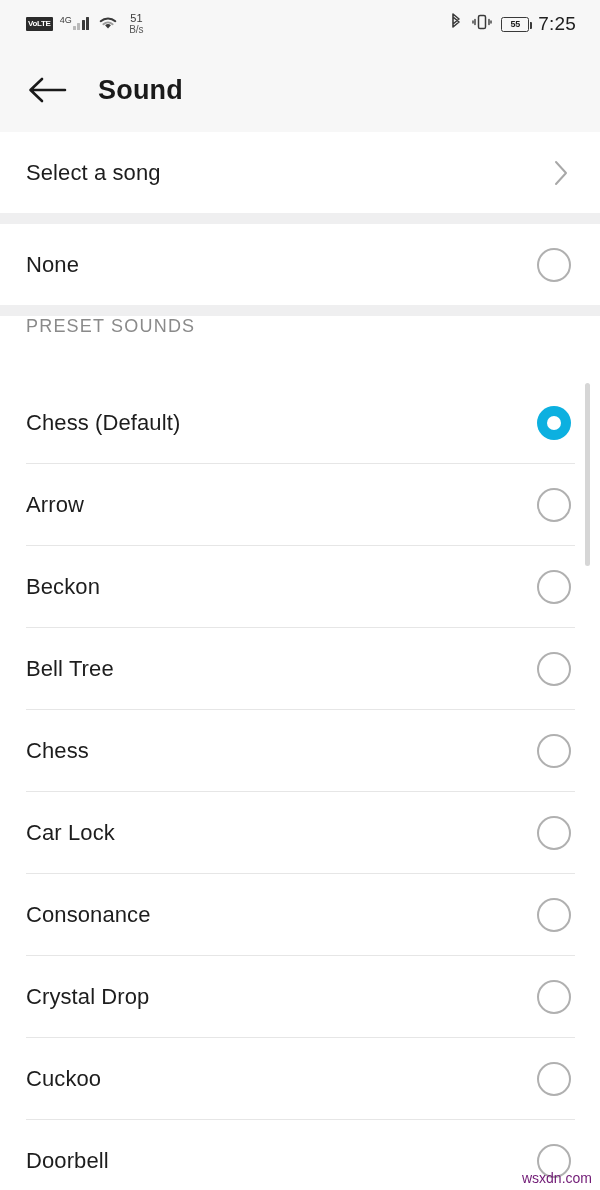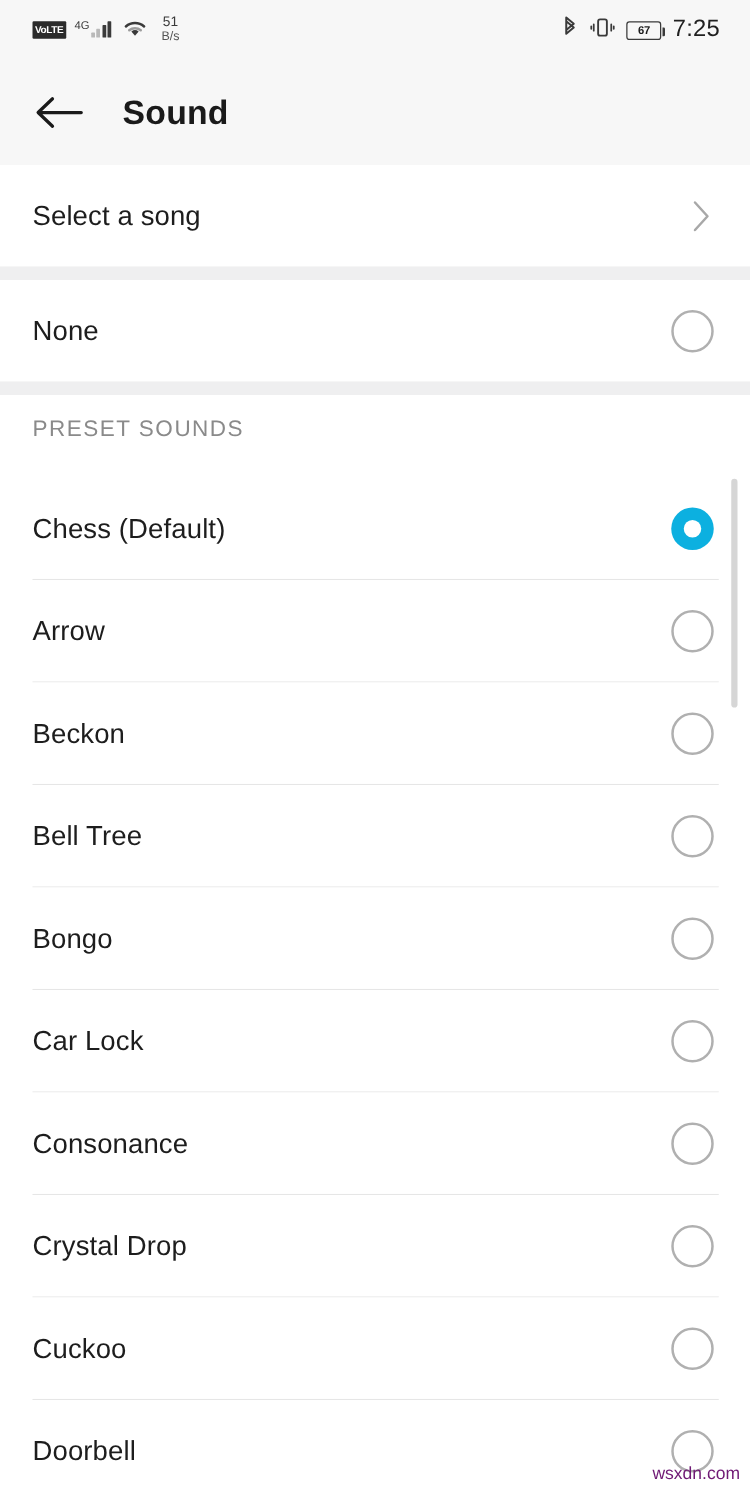--- a/index.html
+++ b/index.html
@@ -89,21 +89,21 @@
     position:relative;
   }
   .radio.checked::after{
     content:""; position:absolute; left:50%; top:50%;
     width:14px; height:14px; margin-left:-7px; margin-top:-7px;
     background:#fff; border-radius:50%;
   }
 
   
   .section-head{
-    height:66px; display:flex; align-items:center;
+    height:66px; display:flex; align-items:flex-start;
     padding:0 0 12px 26px; background:#fff;
   }
   .section-head span{
     font-size:18px; color:#8a8a8a; letter-spacing:1.2px;
   }
 
   
   .scrollbar{
     position:absolute; right:10px; top:383px;
     width:5px; height:183px; border-radius:3px;
@@ -156,21 +156,21 @@
         </svg>
       </span>
       <span>
         <svg width="20" height="20" viewBox="0 0 20 20">
           <rect x="6.5" y="3.5" width="7" height="13" rx="1.6" stroke="#3a3a3a" stroke-width="1.5" fill="none"></rect>
           <path d="M3 7.5 L3 12.5 M1 9 L1 11" stroke="#3a3a3a" stroke-width="1.4" stroke-linecap="round"></path>
           <path d="M17 7.5 L17 12.5 M19 9 L19 11" stroke="#3a3a3a" stroke-width="1.4" stroke-linecap="round"></path>
         </svg>
       </span>
       <span class="battery">
-        <span class="pct">67</span>
+        <span class="pct">55</span>
       </span>
       <span class="clock">7:25</span>
     </div>
   </div>
 
   <div class="appbar">
     <span class="back-arrow">
       <svg width="40" height="28" viewBox="0 0 40 28">
         <path d="M38 14 L4 14 M15 3 L3.5 14 L15 25" stroke="#1a1a1a" stroke-width="2.6" fill="none" stroke-linecap="round" stroke-linejoin="round"></path>
       </svg>
@@ -227,21 +227,21 @@
       </div>
       <div class="sep"></div>
       <div class="row">
         <span class="label">Bell Tree</span>
         <span class="right">
           <span class="radio"></span>
         </span>
       </div>
       <div class="sep"></div>
       <div class="row">
-        <span class="label">Bongo</span>
+        <span class="label">Chess</span>
         <span class="right">
           <span class="radio"></span>
         </span>
       </div>
       <div class="sep"></div>
       <div class="row">
         <span class="label">Car Lock</span>
         <span class="right">
           <span class="radio"></span>
         </span>

